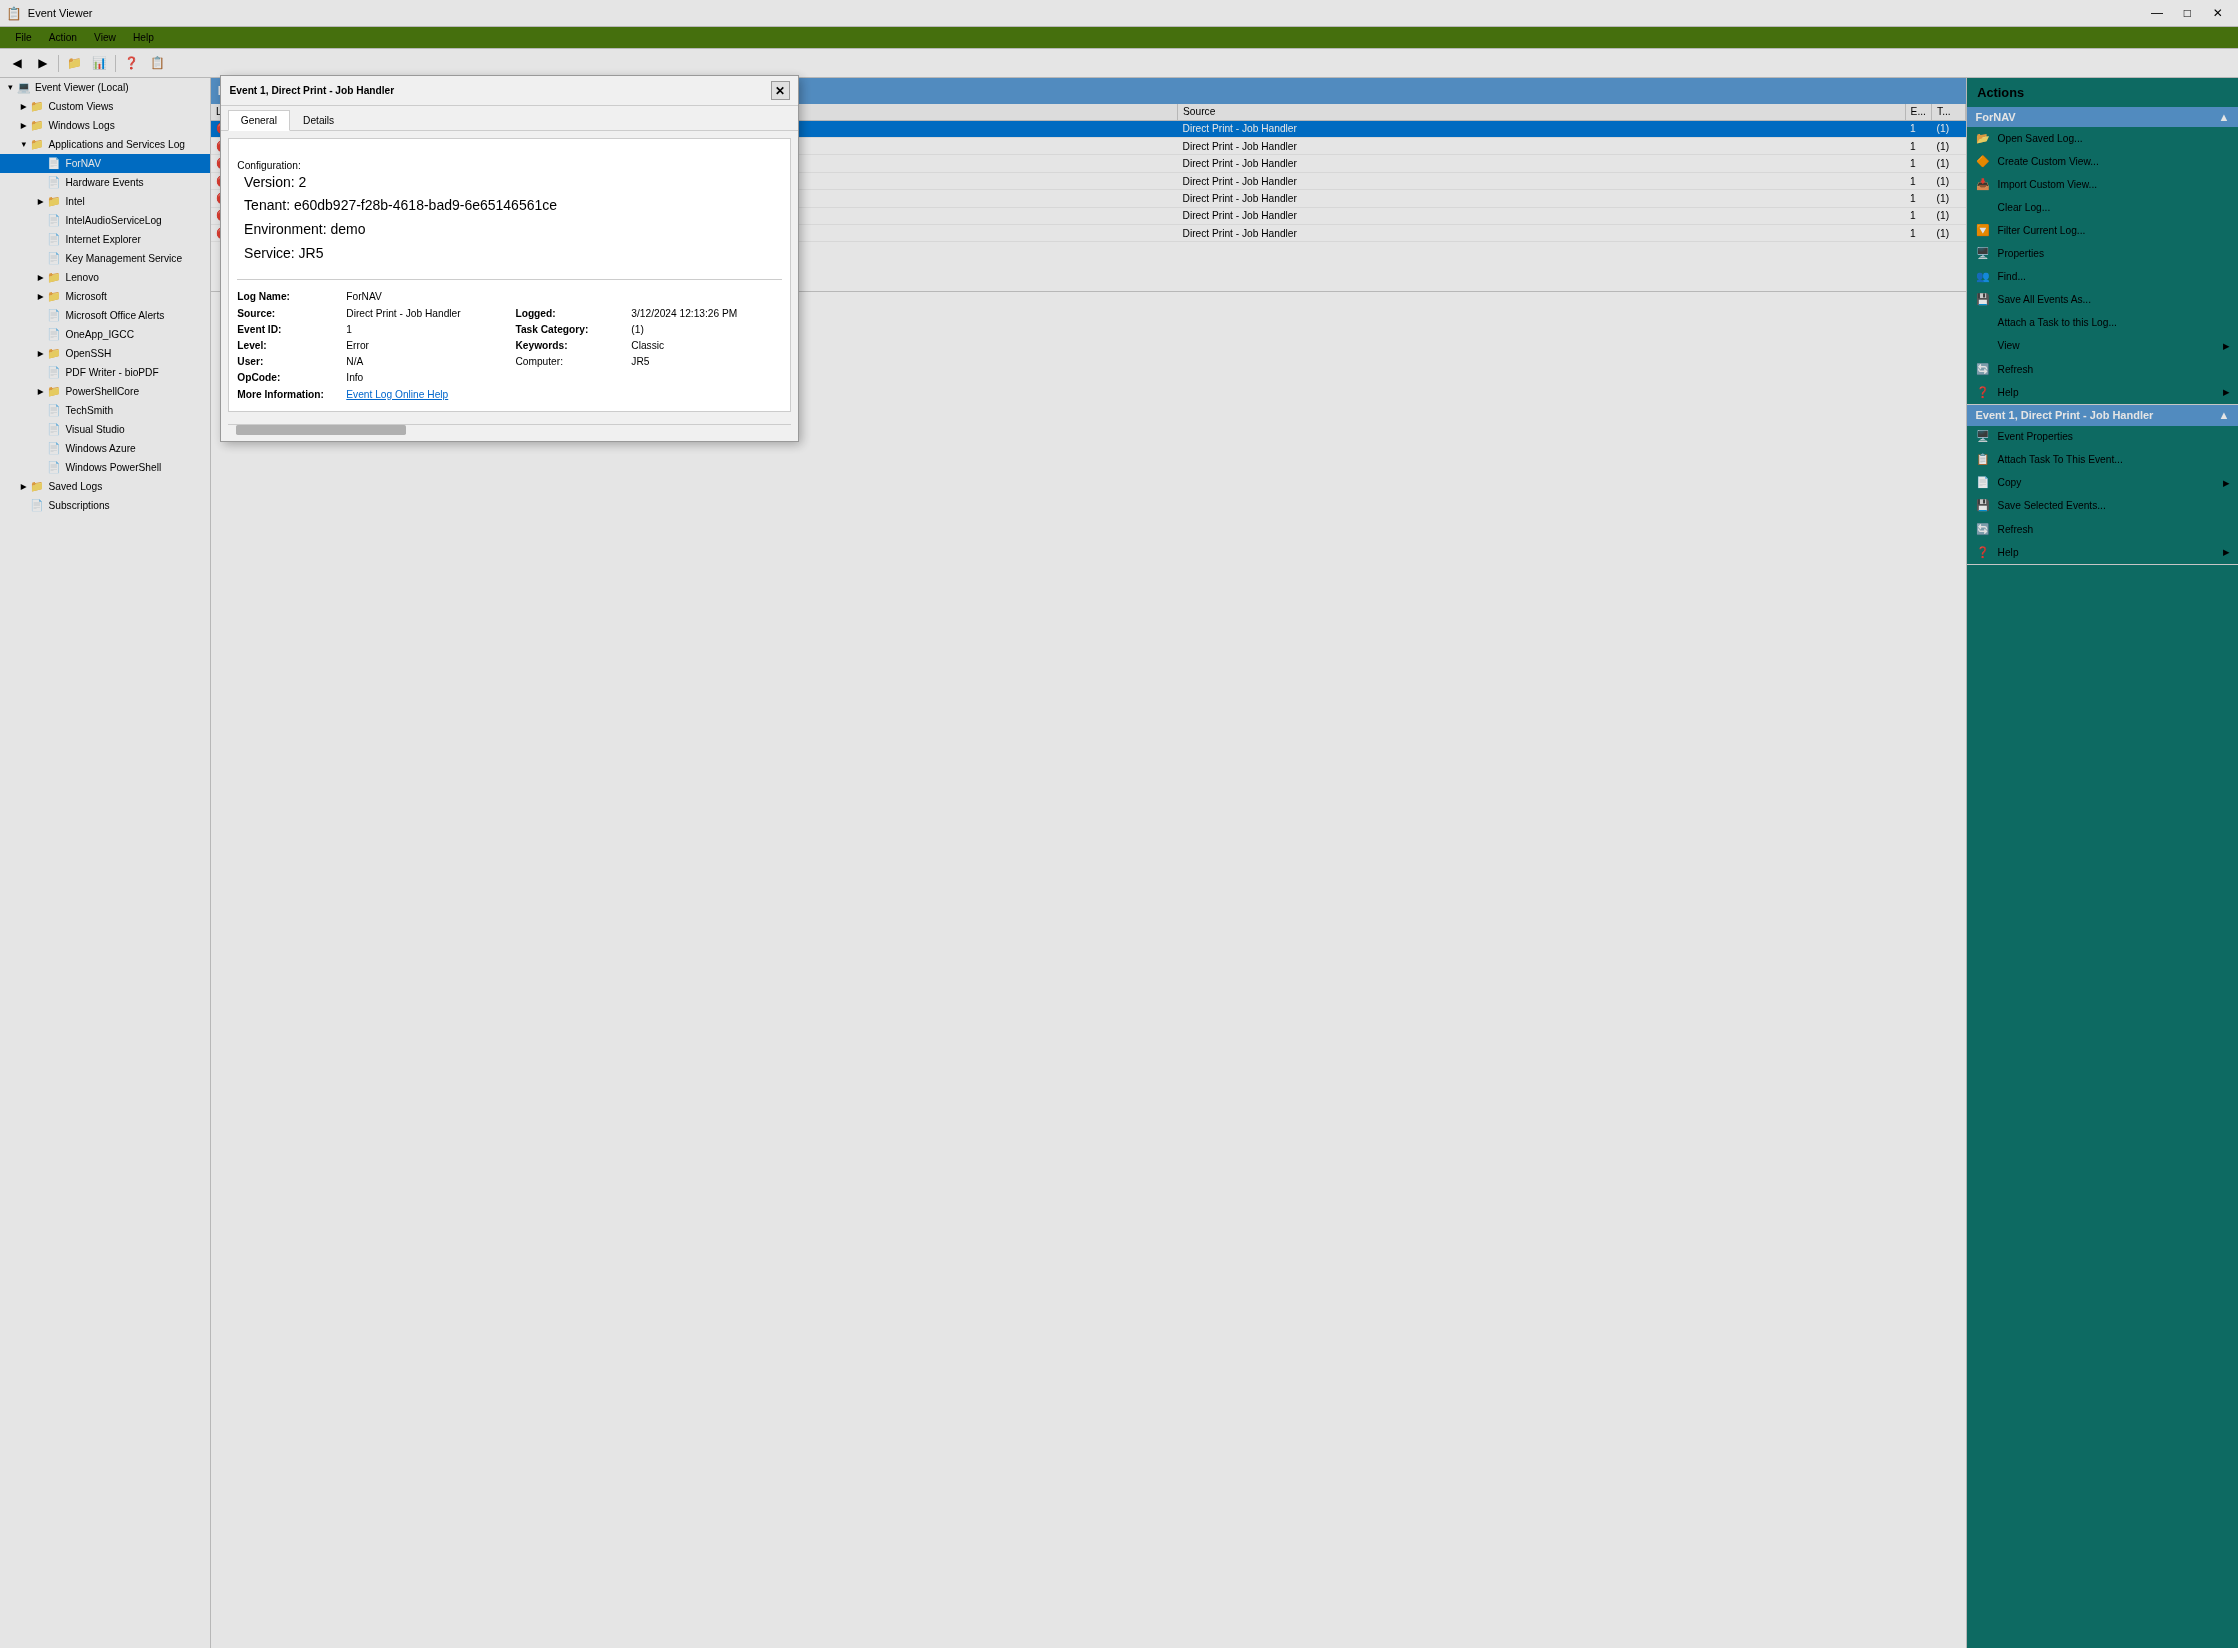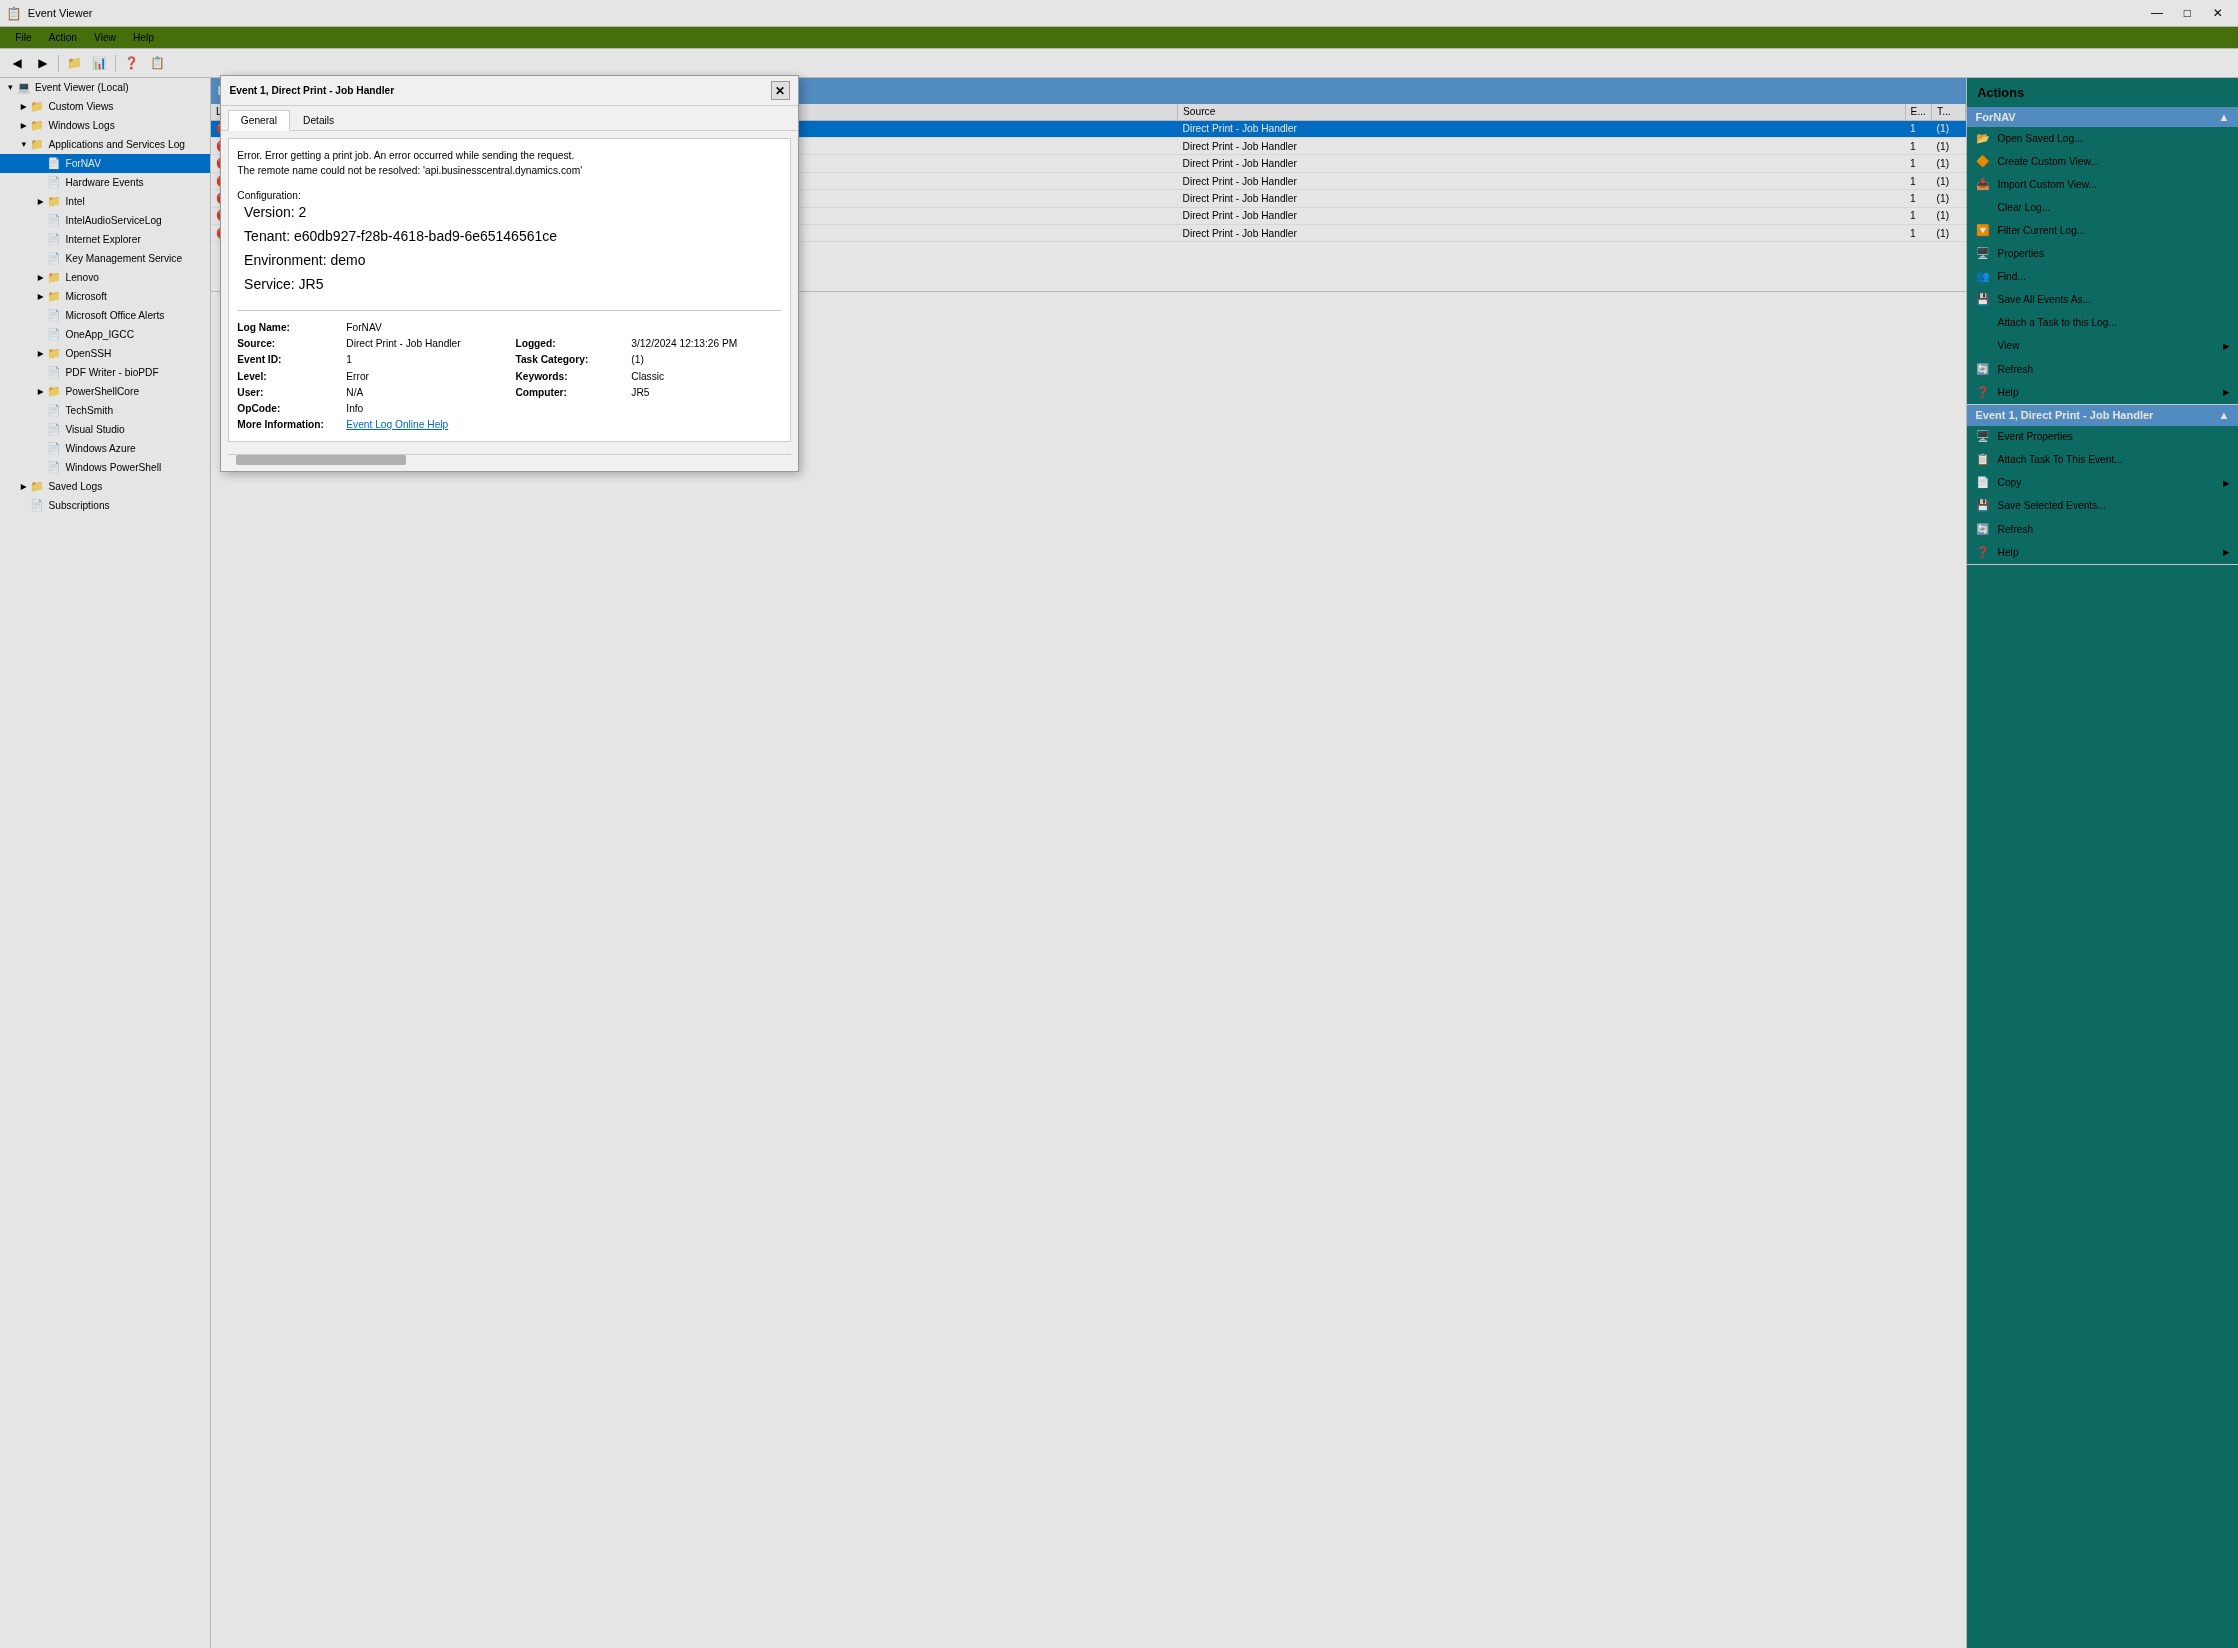--- a/index.html
+++ b/index.html
@@ -484,24 +484,20 @@
   <div class="modal">
     <div class="modal-titlebar">
       <span>Event 1, Direct Print - Job Handler</span>
       <button class="modal-close-btn">✕</button>
     </div>
     <div class="modal-tabs">
       <div class="modal-tab active">General</div>
       <div class="modal-tab">Details</div>
     </div>
     <div class="modal-body">
-      <div class="detail-text">
-        <span style="white-space:pre-wrap;">Error. Error getting a print job. An error occurred while sending the request.
-The remote name could not be resolved: 'api.businesscentral.dynamics.com'</span>
-      </div>
       <div class="detail-section">
         <div style="font-size:10.2px;">Configuration:</div>
         <div style="margin-left:6.8px; font-size:14px; line-height:1.7;">
           <div><span>Version:</span> <span>2</span></div>
           <div><span>Tenant:</span> <span>e60db927-f28b-4618-bad9-6e65146561ce</span></div>
           <div><span>Environment:</span> <span>demo</span></div>
           <div><span>Service:</span> <span>JR5</span></div>
         </div>
       </div>
       <div style="margin-top:13.6px; border-top:0.9px solid #ccc; padding-top:8.5px; font-size:10.2px;">
@@ -527,21 +523,21 @@
           </tr>
           <tr>
             <td style="font-weight:bold; padding:2.6px 0;">Level:</td>
             <td>Error</td>
             <td style="font-weight:bold; padding:2.6px 6.8px;">Keywords:</td>
             <td>Classic</td>
           </tr>
           <tr>
             <td style="font-weight:bold; padding:2.6px 0;margin-top:32px;">User:</td>
             <td>N/A</td>
-            <td style="font-weight:bold; padding:2.6px 6.8px;">Computer:</td>
+            <td style="font-weight:normal; padding:2.6px 6.8px;">Computer:</td>
             <td>JR5</td>
           </tr>
           <tr>
             <td style="font-weight:bold; padding:2.6px 0;">OpCode:</td>
             <td>Info</td>
           </tr>
           <tr>
             <td style="font-weight:bold; padding:2.6px 0;">More Information:</td>
             <td colspan="3"><a class="link">Event Log Online Help</a></td>
           </tr>

